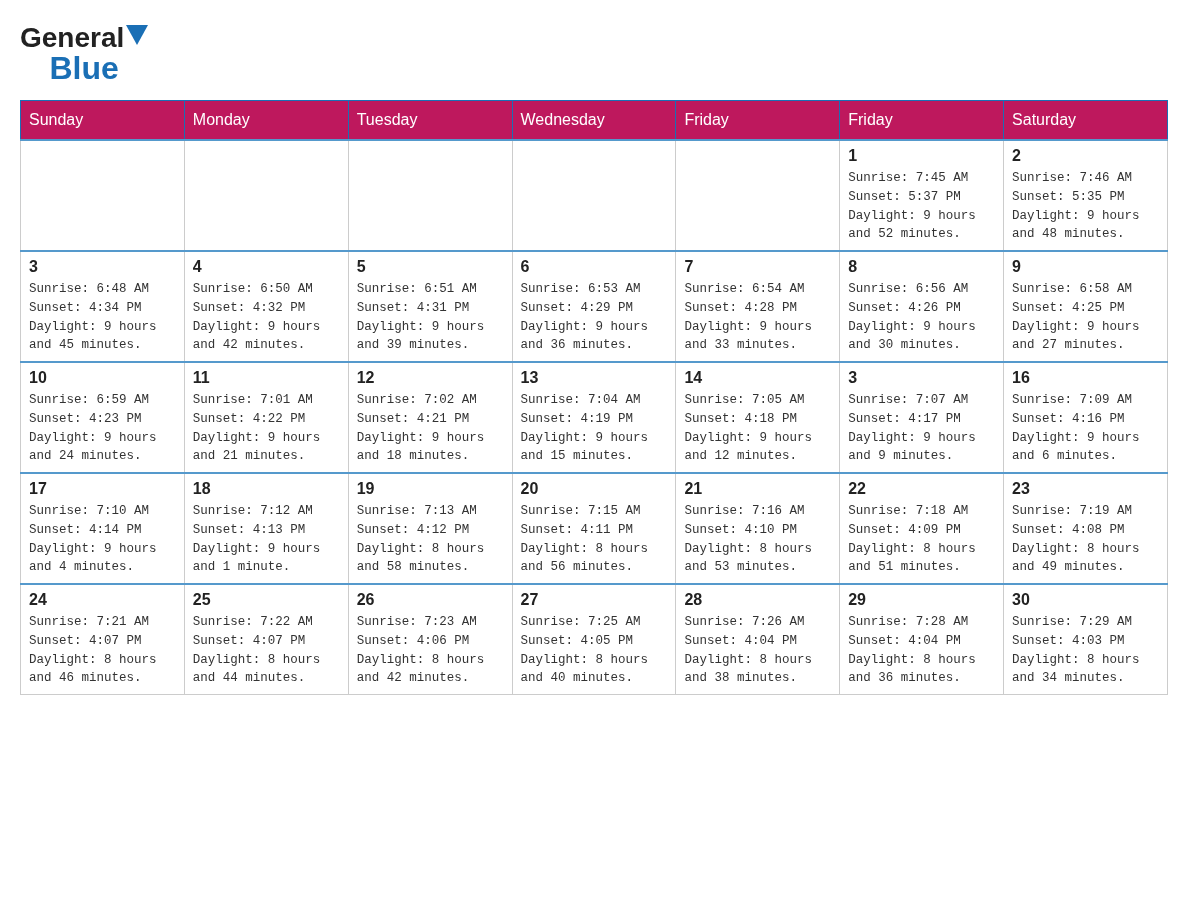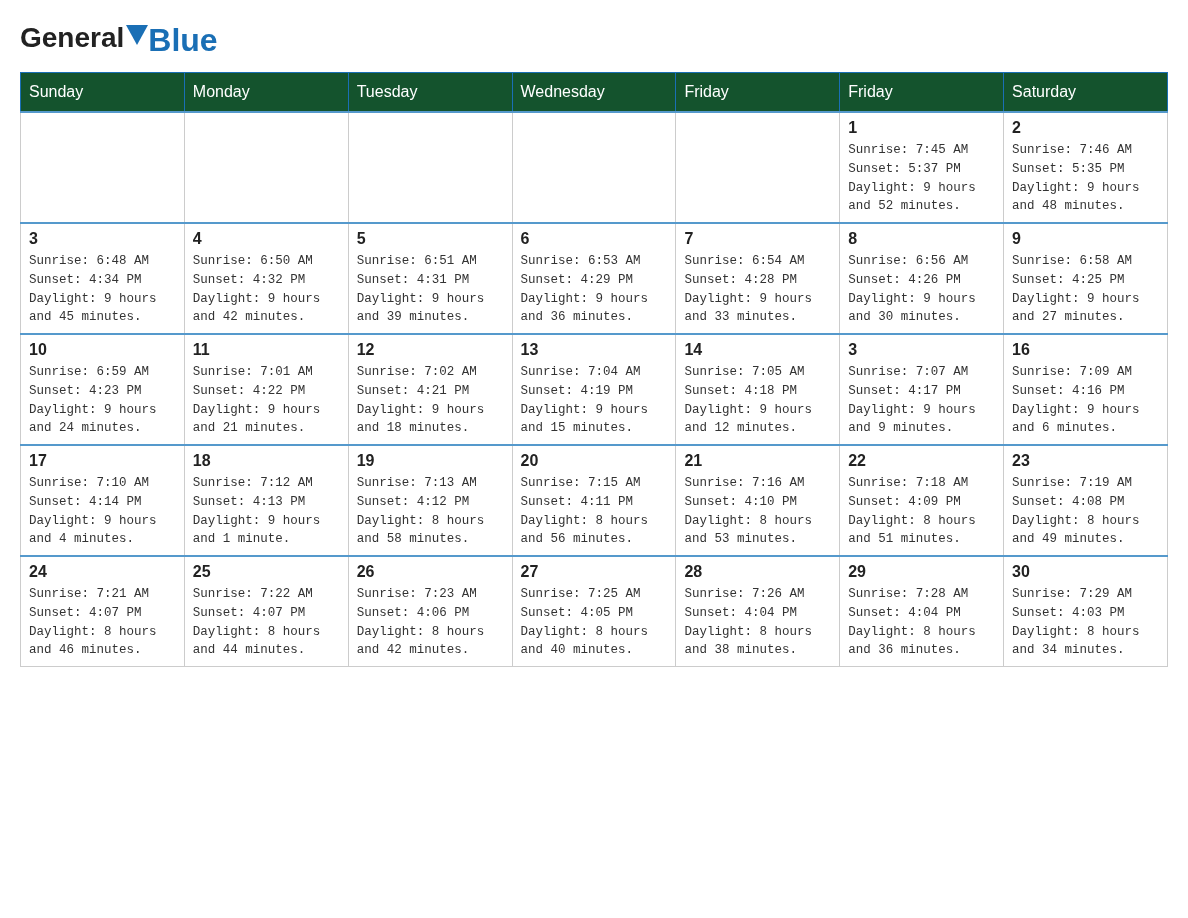--- a/index.html
+++ b/index.html
@@ -11,21 +11,22 @@
       min-height: 918px;
     }
     .header {
       display: flex;
       justify-content: space-between;
       align-items: flex-start;
       margin-bottom: 16px;
     }
     .logo {
       display: flex;
-      align-items: flex-start;
+      flex-direction: column;
+      align-items: center;
       padding-top: 4px;
     }
     .logo-general {
       font-size: 28px;
       font-weight: bold;
       color: #222;
       line-height: 1;
     }
     .logo-blue {
       font-size: 32px;
@@ -48,21 +49,21 @@
       font-size: 20px;
       color: #555;
       margin-top: 4px;
     }
     .calendar {
       width: 100%;
       border-collapse: collapse;
       border: 1px solid #aaa;
     }
     .calendar th {
-      background-color: #14532d;
+      background-color: #be185d;
       color: #fff;
       font-size: 16px;
       font-weight: normal;
       padding: 10px 8px;
       text-align: left;
       border: 1px solid #1a6fb5;
     }
     .calendar td {
       width: calc(100% / 7);
       vertical-align: top;

